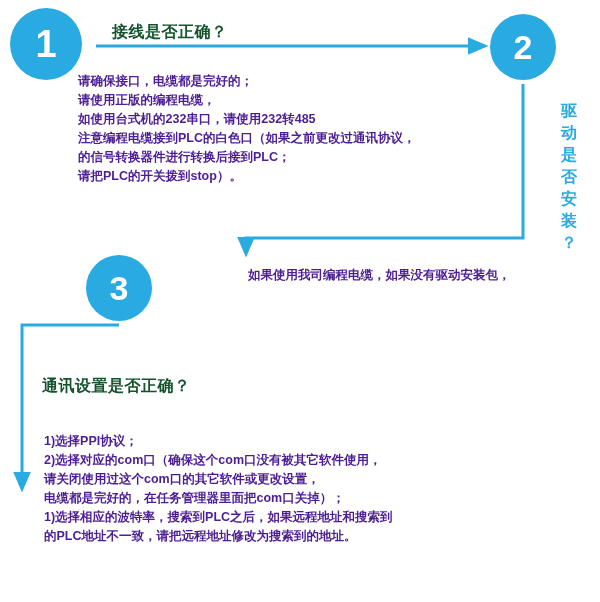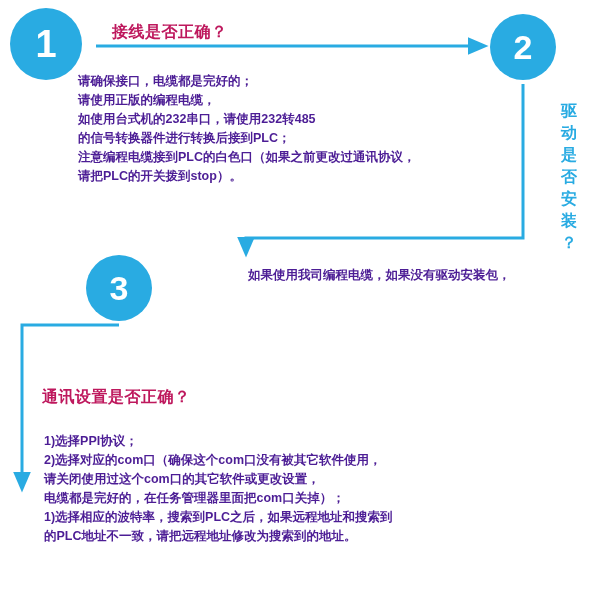--- a/index.html
+++ b/index.html
@@ -57,31 +57,31 @@
     left: 86px;
     top: 255px;
     width: 66px;
     height: 66px;
     font-size: 34px;
   }
   .heading {
     position: absolute;
     font-size: 16px;
     font-weight: bold;
-    color: #be185d;
+    color: #14532d;
     letter-spacing: 0.5px;
     white-space: nowrap;
   }
   #heading-1 {
     left: 112px;
     top: 22px;
   }
   #heading-3 {
     left: 42px;
-    top: 387px;
+    top: 376px;
   }
   .heading-vertical {
     position: absolute;
     left: 558px;
     top: 100px;
     width: 22px;
     font-size: 16px;
     font-weight: bold;
     color: #29ABE2;
     line-height: 22px;
@@ -145,22 +145,22 @@
     <span>装</span>
     <span>？</span>
   </div>
 
   <div class="heading" id="heading-3">通讯设置是否正确？</div>
 
   <div class="body-text" id="text-1">
     <div>请确保接口，电缆都是完好的；</div>
     <div>请使用正版的编程电缆，</div>
     <div>如使用台式机的232串口，请使用232转485</div>
+    <div>注意编程电缆接到PLC的白色口（如果之前更改过通讯协议，</div>
     <div>的信号转换器件进行转换后接到PLC；</div>
-    <div>注意编程电缆接到PLC的白色口（如果之前更改过通讯协议，</div>
     <div>请把PLC的开关拨到stop）。</div>
   </div>
 
   <div class="body-text" id="text-2">
     <div>如果使用我司编程电缆，如果没有驱动安装包，</div>
   </div>
 
   <div class="body-text" id="text-3">
     <div>1)选择PPI协议；</div>
     <div>2)选择对应的com口（确保这个com口没有被其它软件使用，</div>

